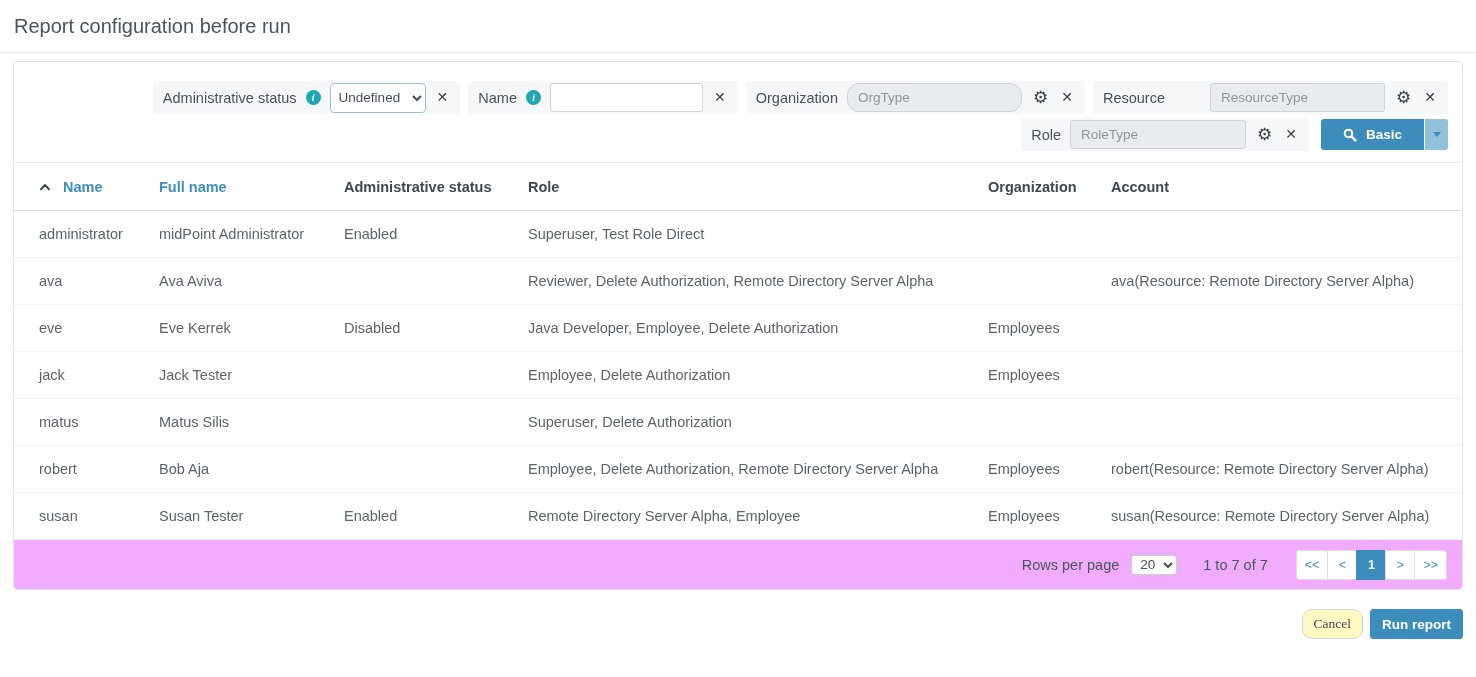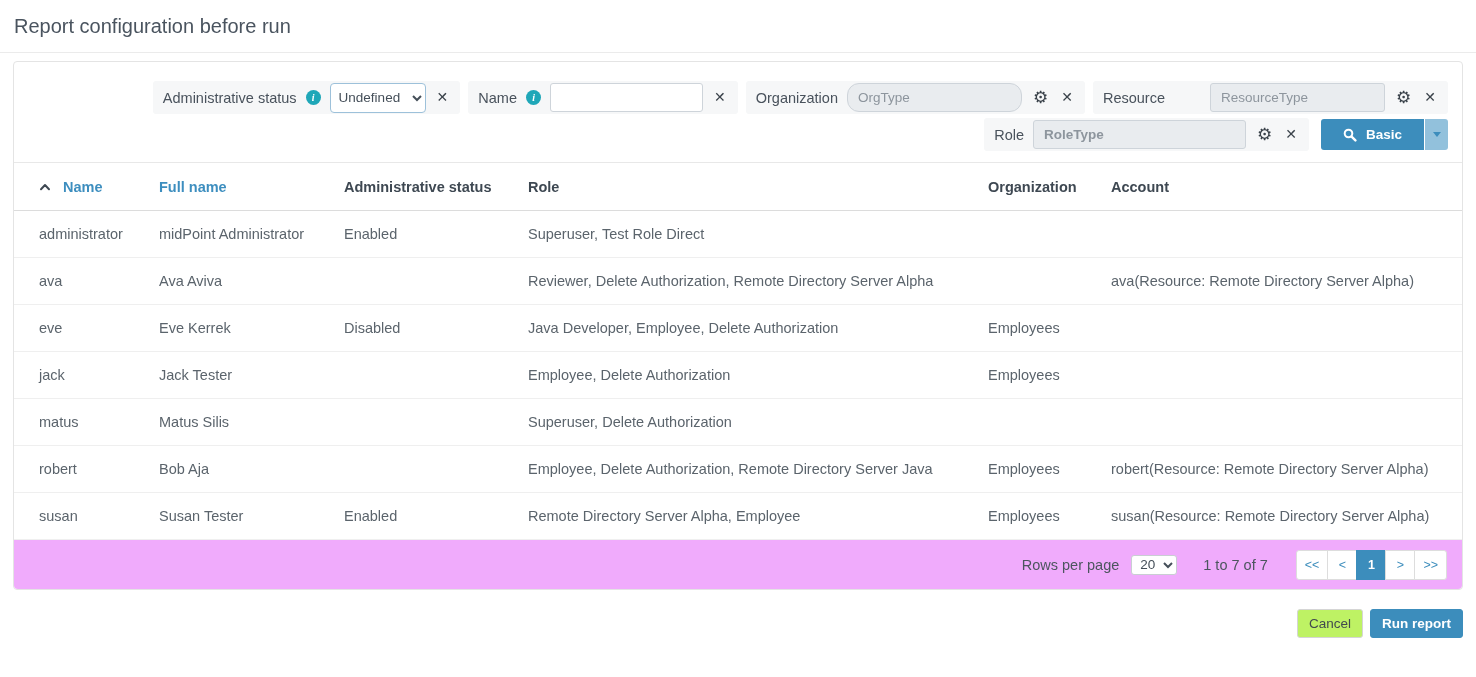--- a/index.html
+++ b/index.html
@@ -41,21 +41,21 @@
     border:1px solid #ced4da; border-radius:3px; font-size:13.5px; padding:0 8px;
     font-family:inherit;
   }
   .filter-type-input {
     height:29px; background:#e9ecef; color:#8d959d;
     border:1px solid #ced4da; border-radius:3px; font-size:13.5px; padding:0 10px;
     font-family:inherit;
   }
   .w-org { width:175px;border-radius:12px; }
   .w-res { width:175px;margin-left:36px; }
-  .w-role { width:213px;font-weight:bold; }
+  .w-role { width:176px; }
   .icon-btn { background:none; border:none; padding:1px 2px; cursor:pointer; color:#3a424a; line-height:1; }
   .close-glyph { font-size:14px; }
   .gear-glyph { font-size:17px; }
 
   
   .btn-split { display:inline-flex; height:31px; margin-left:4px; }
   .btn-split-main {
     background:#3c8dbc; color:#fff; border:none; border-radius:3px 0 0 3px;
     font-weight:700; font-size:13.5px; font-family:inherit; cursor:pointer;
     display:inline-flex; align-items:center; gap:9px; padding:0 22px;
@@ -95,22 +95,22 @@
     font-size:12.5px; font-family:inherit; cursor:pointer;
     display:flex; align-items:center; justify-content:center;
   }
   .page-btn.first { border-radius:3px 0 0 3px; margin-left:0; }
   .page-btn.last  { border-radius:0 3px 3px 0; }
   .page-btn.active { background:#3c8dbc; border-color:#3c8dbc; color:#fff; font-weight:700; }
 
   
   .action-bar { display:flex; justify-content:flex-end; gap:7px; padding:19px 13px 17px; }
   .btn-cancel {
-    background:#bef264; border:1px solid #d5d5d5; border-radius:3px; color:#42494f;
-    font-size:13.5px; padding:6px 11px; font-family:Liberation Sans, sans-serif; cursor:pointer;
+    background:#fef9c3; border:1px solid #d5d5d5; border-radius:10px; color:#42494f;
+    font-size:13.5px; padding:6px 11px; font-family:Liberation Serif, serif; cursor:pointer;
   }
   .btn-primary {
     background:#3c8dbc; border:1px solid #3c8dbc; border-radius:3px; color:#fff;
     font-size:13.5px; font-weight:700; padding:6px 11px; font-family:inherit; cursor:pointer;
   }
 </style>
 </head>
 <body>
 
 <header class="page-header">
@@ -262,21 +262,21 @@
         <td>Matus Silis</td>
         <td></td>
         <td>Superuser, Delete Authorization</td>
         <td></td>
         <td></td>
       </tr>
       <tr>
         <td class="col-first">robert</td>
         <td>Bob Aja</td>
         <td></td>
-        <td>Employee, Delete Authorization, Remote Directory Server Java</td>
+        <td>Employee, Delete Authorization, Remote Directory Server Alpha</td>
         <td>Employees</td>
         <td>robert(Resource: Remote Directory Server Alpha)</td>
       </tr>
       <tr>
         <td class="col-first">susan</td>
         <td>Susan Tester</td>
         <td>Enabled</td>
         <td>Remote Directory Server Alpha, Employee</td>
         <td>Employees</td>
         <td>susan(Resource: Remote Directory Server Alpha)</td>

